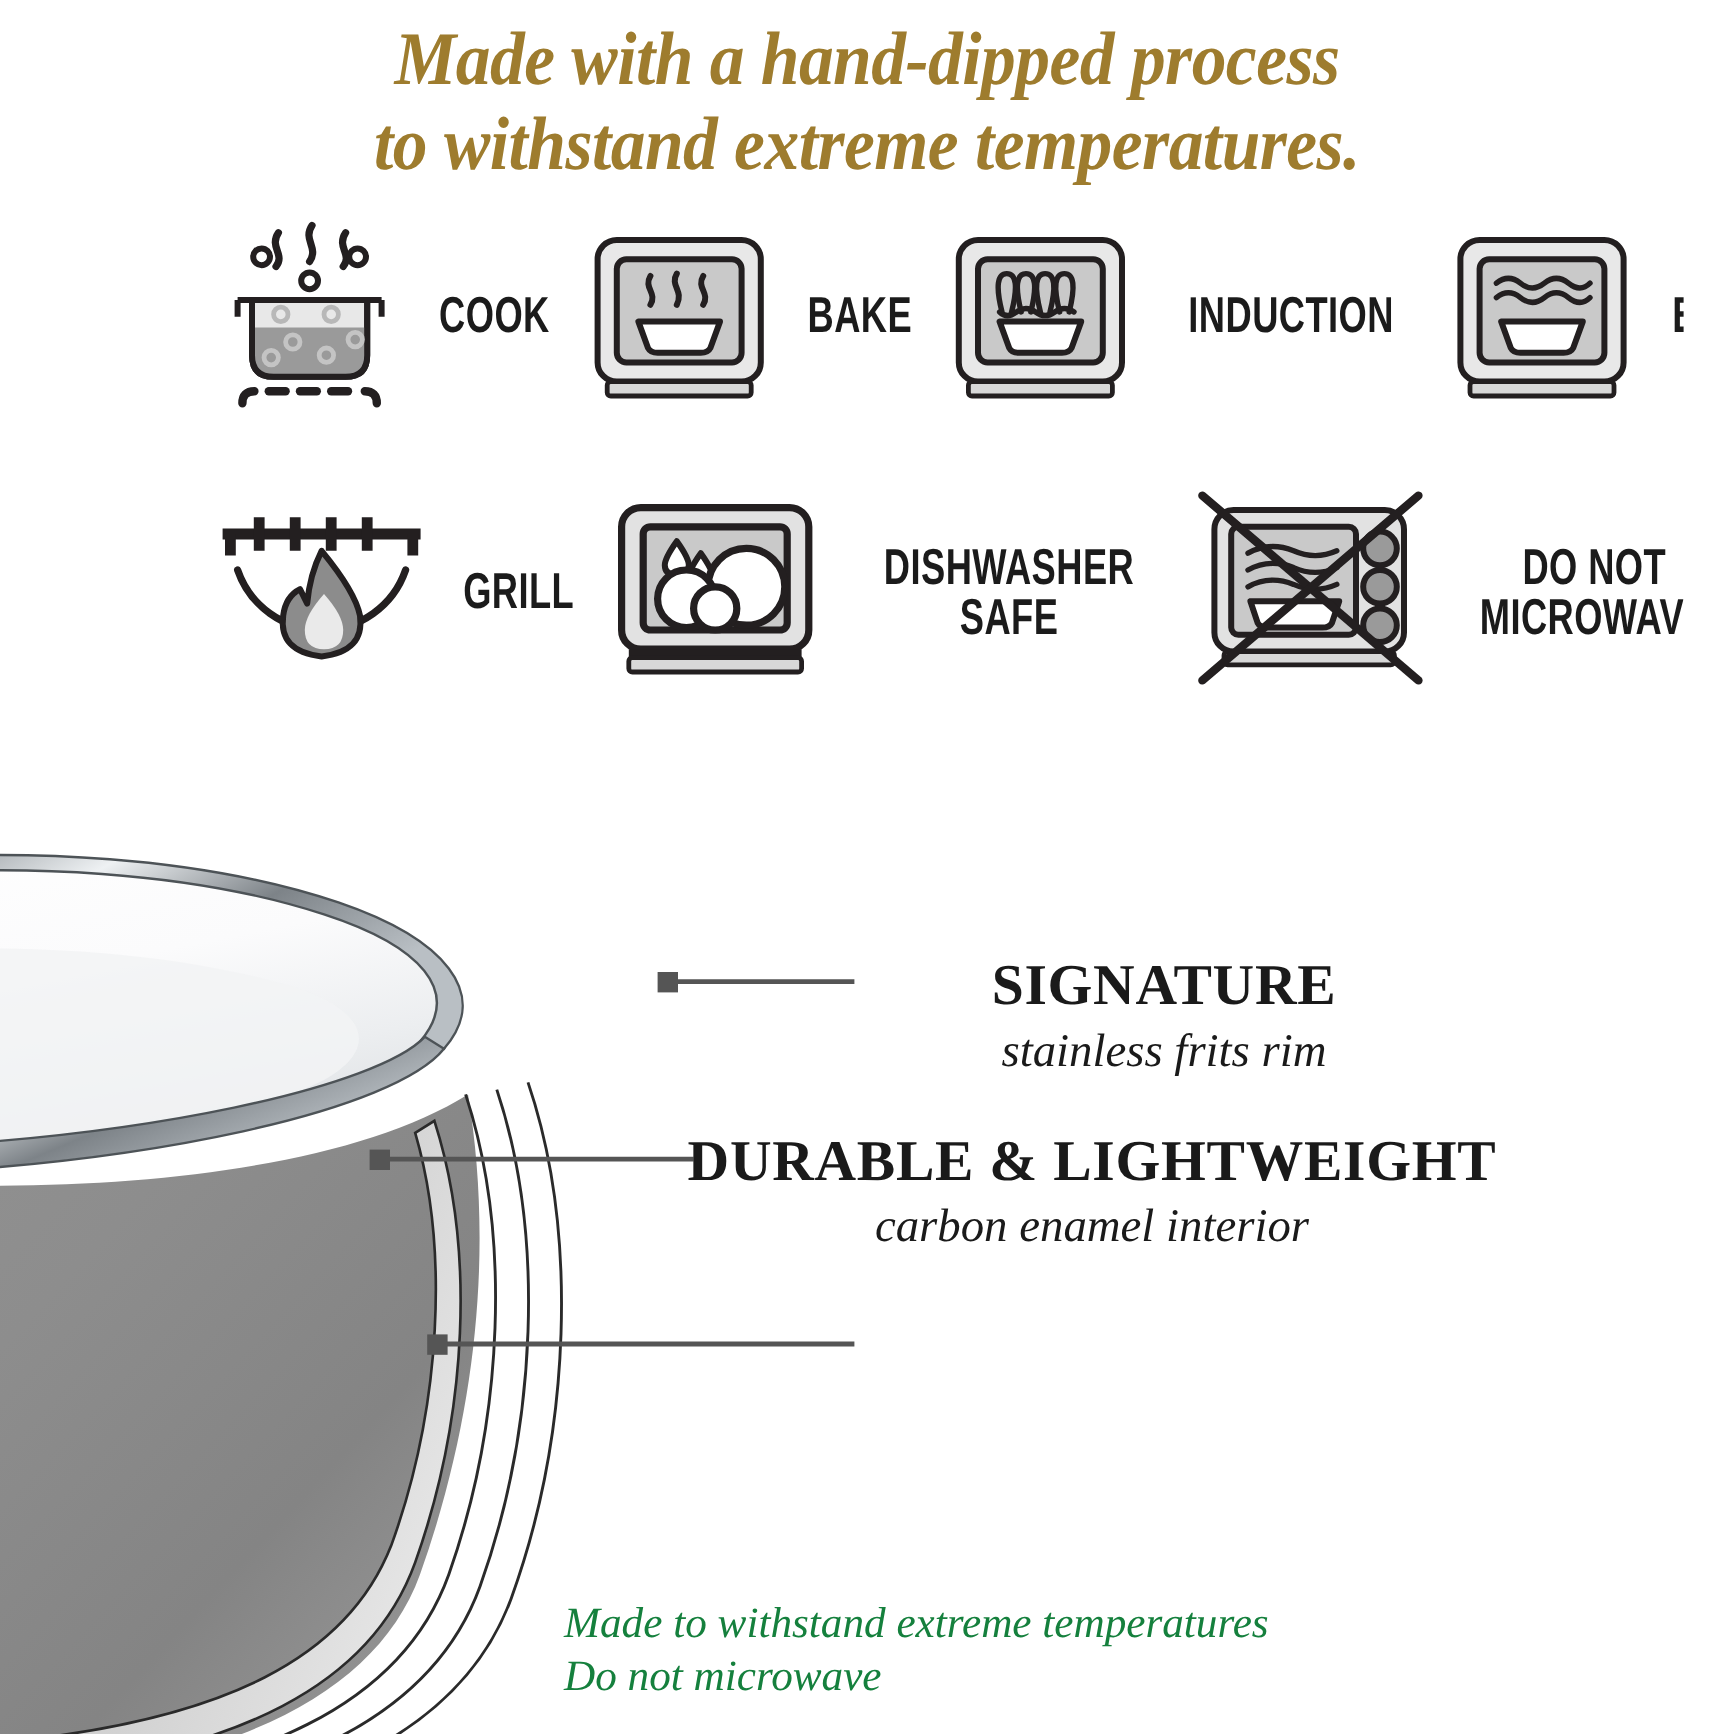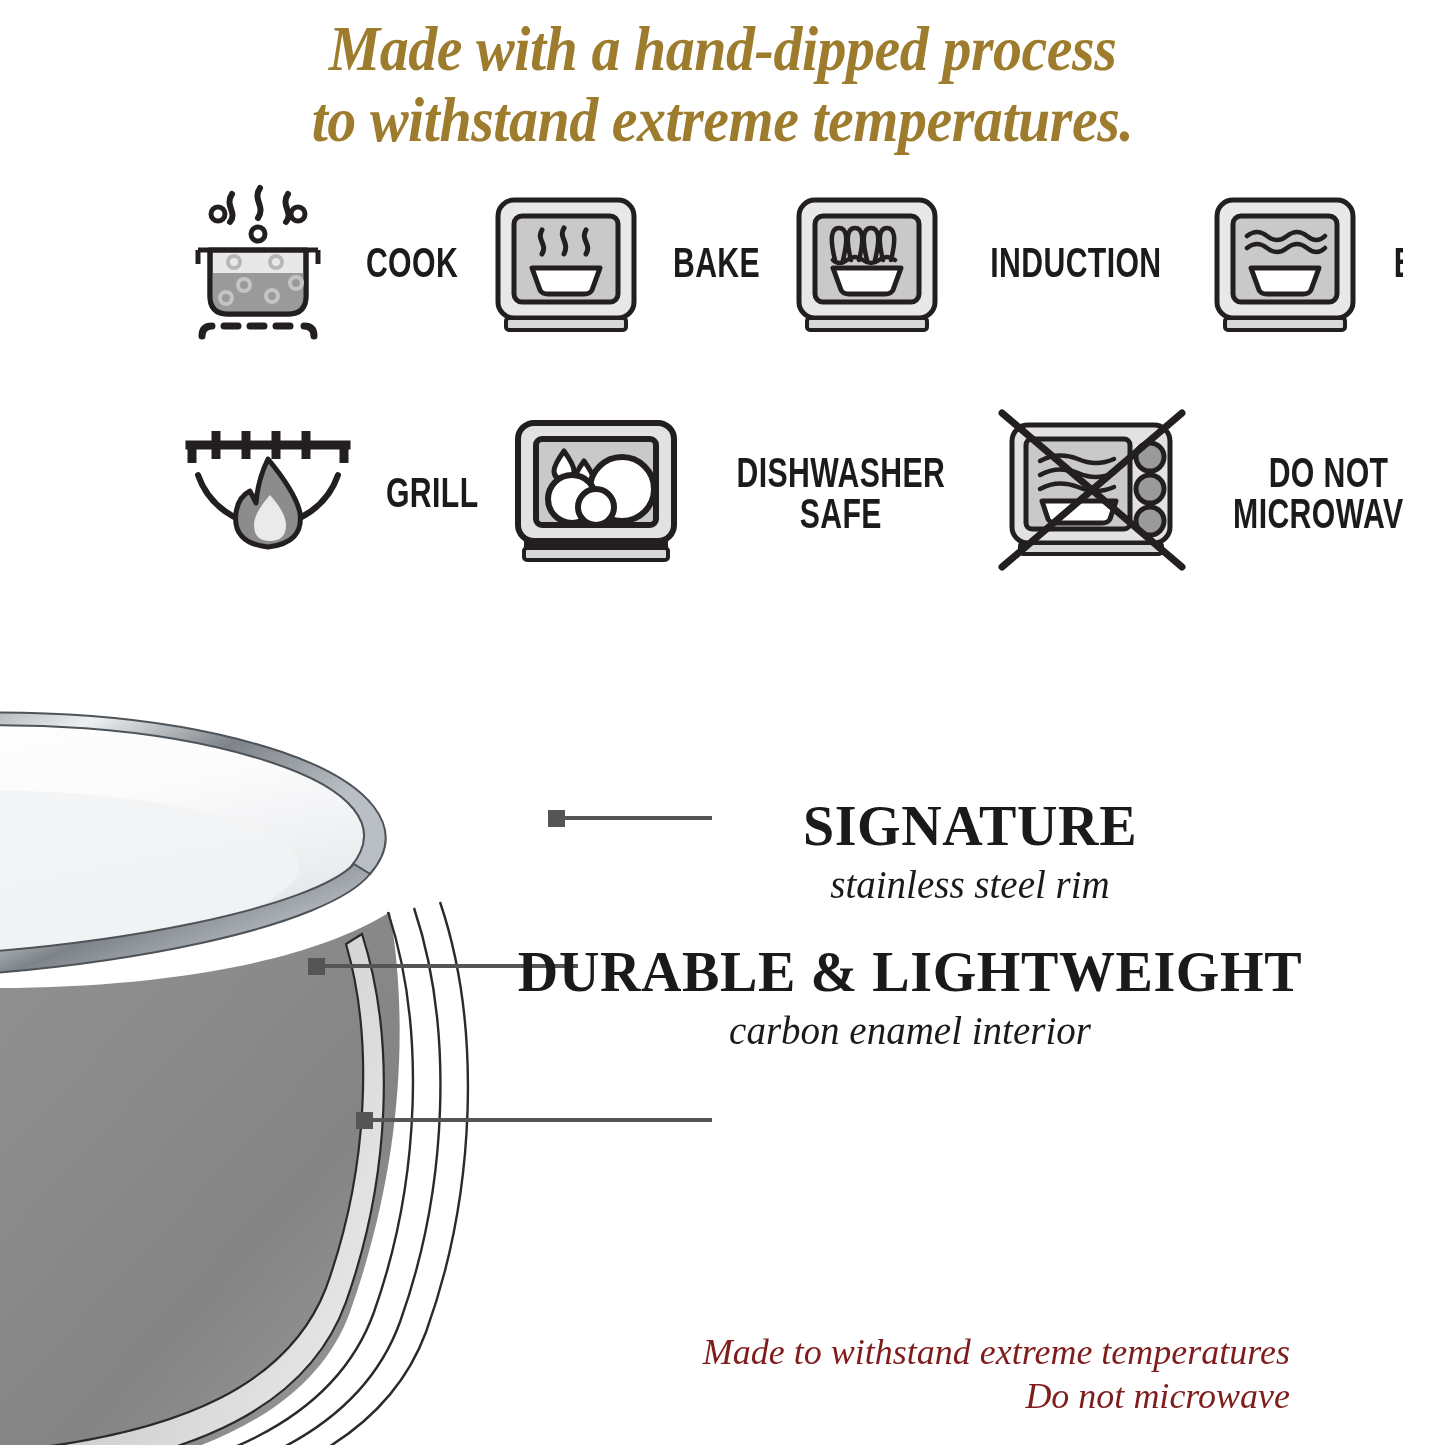--- a/index.html
+++ b/index.html
@@ -95,45 +95,45 @@
     pointer-events: none;
   }
   .callout-text {
     position: absolute;
     text-align: center;
     color: #1a1a1a;
   }
   .co-title {
     font-family: "Liberation Serif", serif;
     font-weight: bold;
-    font-size: 56px;
+    font-size: 48px;
     line-height: 1.12;
     letter-spacing: 0.6px;
     white-space: pre-line;
   }
   .co-sub {
     font-family: "Liberation Serif", serif;
     font-style: italic;
     font-size: 39px;
     line-height: 1.18;
     margin-top: 4px;
     white-space: pre-line;
   }
 
   .footnote {
     position: absolute;
     left: 470px;
     top: 1331px;
     width: 820px;
-    text-align: right;
+    text-align: left;
     font-family: "Liberation Serif", serif;
     font-style: italic;
     font-size: 36px;
     line-height: 1.22;
-    color: #7f1d1d;
+    color: #15803d;
     white-space: pre-line;
   }
 </style>
 </head>
 <body>
 
 <div id="stage">
 
   <div class="headline">Made with a hand-dipped process
 to withstand extreme temperatures.</div>
@@ -435,21 +435,21 @@
     </g>
 
     <g>
       <line x1="364" y1="1120" x2="712" y2="1120" stroke="#555555" stroke-width="4"></line>
       <rect x="356" y="1112" width="17" height="17" fill="#555555"></rect>
     </g>
   </svg>
 
   <div class="callout-text" style="left:600px; top:795px; width:740px;">
     <div class="co-title">SIGNATURE</div>
-    <div class="co-sub">stainless steel rim</div>
+    <div class="co-sub">stainless frits rim</div>
   </div>
 
   <div class="callout-text" style="left:475px; top:941px; width:870px;">
     <div class="co-title">DURABLE &amp; LIGHTWEIGHT</div>
     <div class="co-sub">carbon enamel interior</div>
   </div>
 
 
   <div class="footnote">Made to withstand extreme temperatures
 Do not microwave</div>

